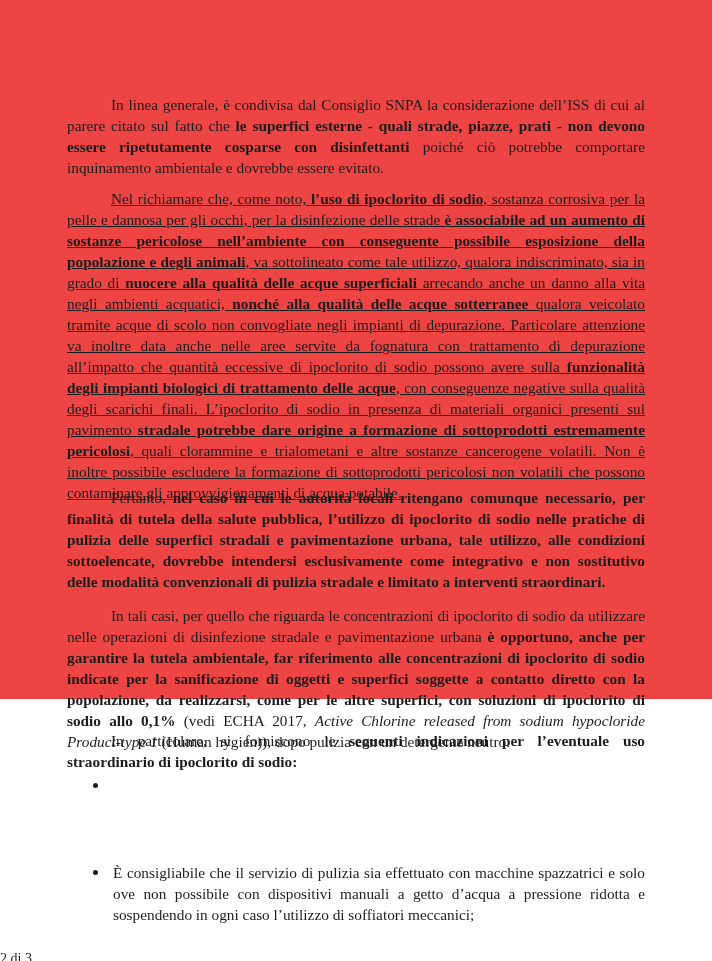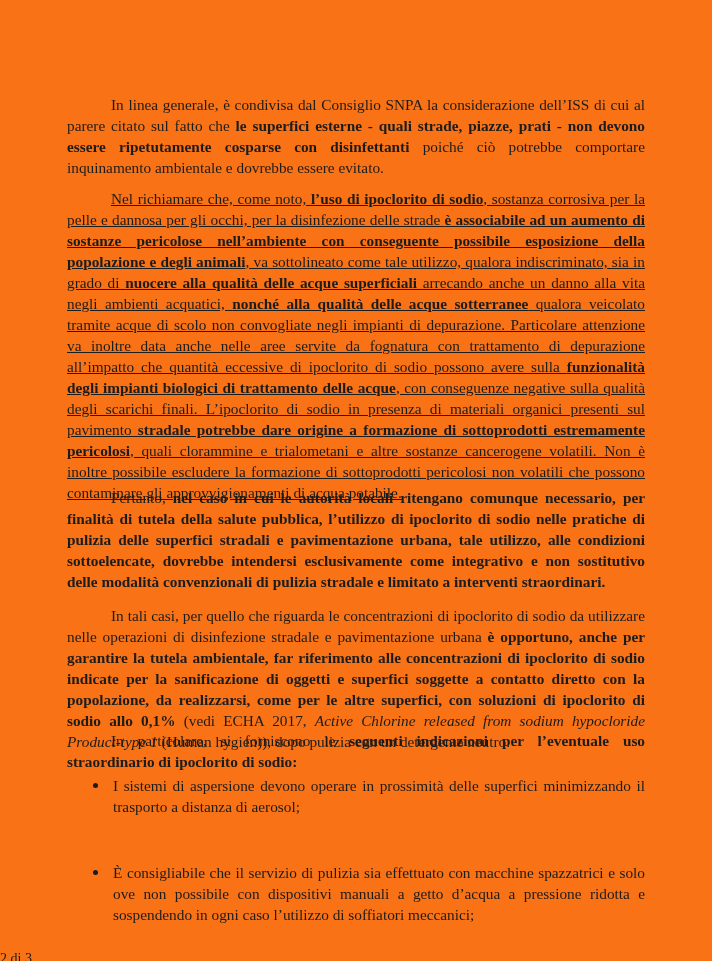--- a/index.html
+++ b/index.html
@@ -1,19 +1,19 @@
 <!DOCTYPE html>
 <html><head>
 <meta charset="utf-8">
 <style>
   html, body { margin: 0; padding: 0; background: #ffffff; }
   body { width: 712px; height: 961px; position: relative; overflow: hidden; }
   .page {
-    position: absolute; left: 0; top: 0; width: 712px; height: 961px;
-    background: #f97316;
+    position: absolute; left: 0; top: 0; width: 712px; height: 699px;
+    background: #ef4444;
     font-family: "Liberation Serif", "DejaVu Serif", serif;
     color: #1c1c1c;
     font-size: 15.3px;
     line-height: 21px;
   }
   .text { position: absolute; left: 67px; width: 578px; }
   .p { margin: 0; text-align: justify; text-indent: 44px; }
   .p b { font-weight: bold; }
   .p i { font-style: italic; }
   ul.bullets { list-style: none; margin: 0; padding: 0; position: absolute; left: 67px; width: 578px; }
@@ -48,21 +48,20 @@
     <p class="p"><span>In tali casi, per quello che riguarda le concentrazioni di ipoclorito di sodio da utilizzare nelle operazioni di disinfezione stradale e pavimentazione urbana </span><b>è opportuno, anche per garantire la tutela ambientale, far riferimento alle concentrazioni di ipoclorito di sodio indicate per la sanificazione di oggetti e superfici soggette a contatto diretto con la popolazione, da realizzarsi, come per le altre superfici, con soluzioni di ipoclorito di sodio allo 0,1%</b><span> (vedi ECHA 2017, </span><i>Active Chlorine released from sodium hypocloride Product-type 1</i><span> (Human hygien)), dopo pulizia con un detergente neutro.</span></p>
   </div>
 
   <div class="text" style="top:730px;">
     <p class="p"><span>In particolare, si forniscono le </span><b>seguenti indicazioni per l’eventuale uso straordinario di ipoclorito di sodio:</b></p>
   </div>
 
   <ul class="bullets" style="top:775px;">
     <li>
       <span class="dot"></span>
-      <span>I sistemi di aspersione devono operare in prossimità delle superfici minimizzando il trasporto a distanza di aerosol;</span>
     </li>
   </ul>
   <ul class="bullets" style="top:862px;">
     <li>
       <span class="dot"></span>
       <span>È consigliabile che il servizio di pulizia sia effettuato con macchine spazzatrici e solo ove non possibile con dispositivi manuali a getto d’acqua a pressione ridotta e sospendendo in ogni caso l’utilizzo di soffiatori meccanici;</span>
     </li>
   </ul>
 
   <div class="footer">2 di 3</div>

